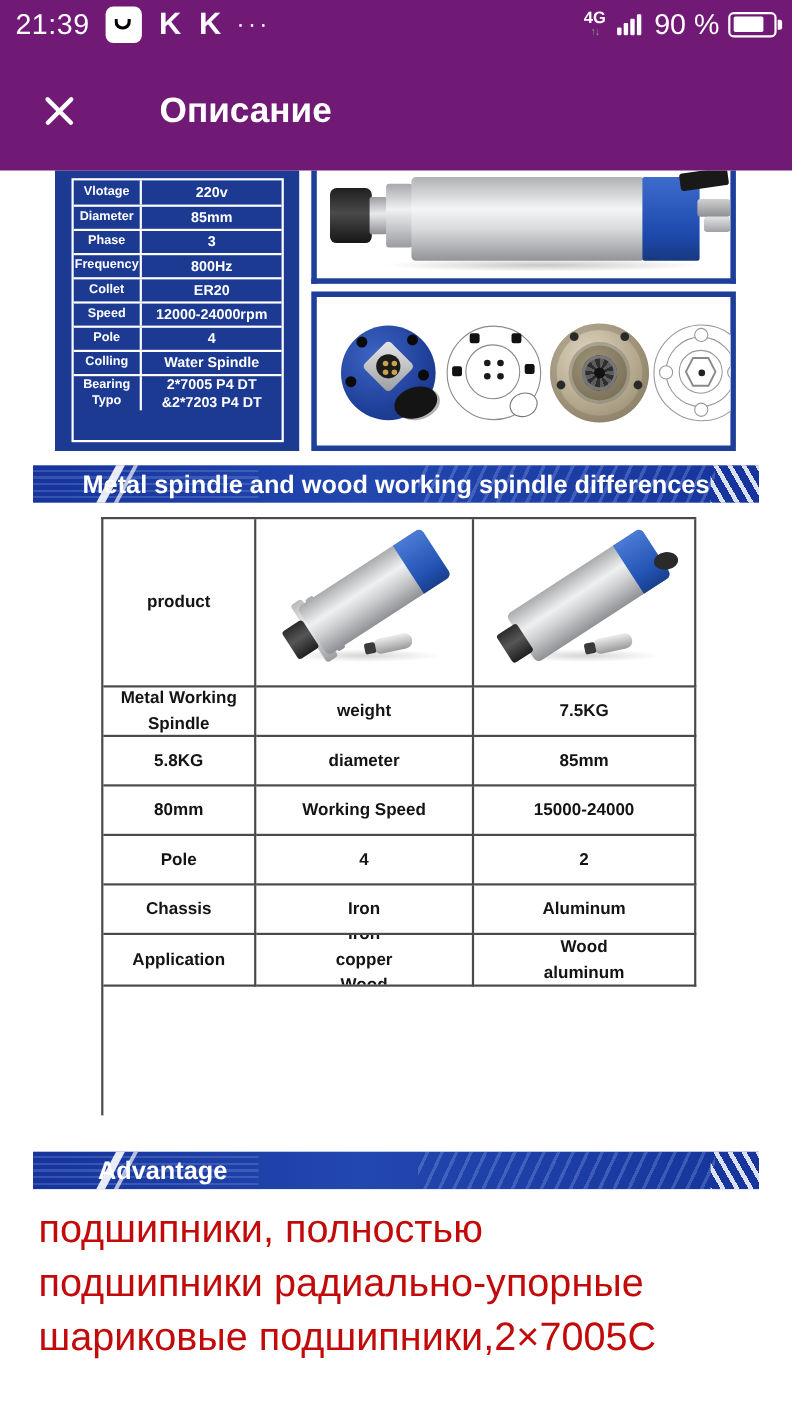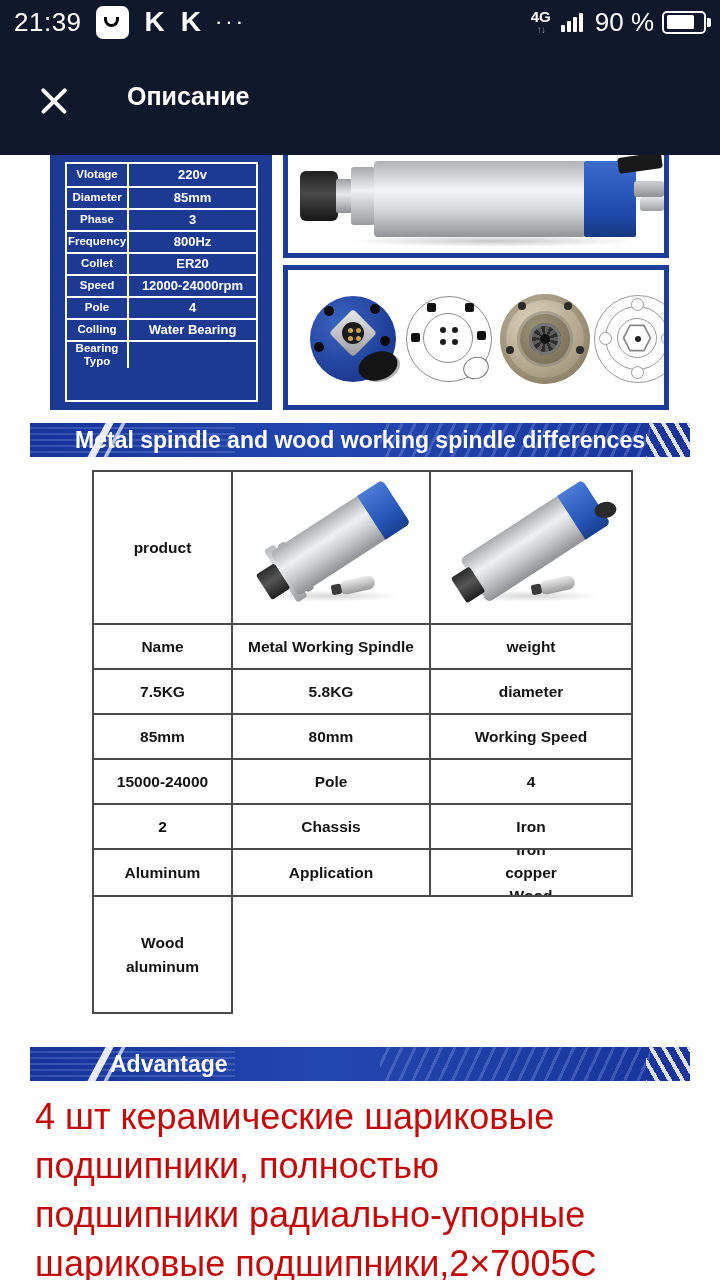--- a/index.html
+++ b/index.html
@@ -1,21 +1,21 @@
 <!DOCTYPE html>
 <html><head>
 <meta charset="utf-8">
 <style>
   * { margin:0; padding:0; box-sizing:border-box; }
   html,body { background:#888; }
   body { font-family:"Liberation Sans", sans-serif; }
   .screen { position:relative; width:720px; height:1280px; background:#ffffff; overflow:hidden; margin:0 auto; }
 
   
-  .top-black { position:absolute; left:0; top:0; width:720px; height:155px; background:#0f172a; z-index:50; }
+  .top-black { position:absolute; left:0; top:0; width:720px; height:155px; background:#701a75; z-index:50; }
   .status-bar { position:absolute; left:0; top:0; width:720px; height:44px; display:flex; align-items:center; padding:0 14px; color:#fff; }
   .sb-time { font-size:26px; letter-spacing:0.5px; }
   .sb-bag { position:relative; width:33px; height:33px; background:#fff; border-radius:7px; margin-left:14px; }
   .sb-bag .handle { position:absolute; left:8px; top:11px; width:15px; height:10px; border:3px solid #000; border-top:none; border-radius:0 0 9px 9px; }
   .sb-k { font-size:28px; font-weight:bold; margin-left:16px; }
   .sb-dots { font-size:22px; letter-spacing:3px; margin-left:14px; color:#fff; }
   .sb-spacer { flex:1; }
   .sb-net { display:flex; flex-direction:column; align-items:center; margin-right:10px; line-height:1; }
   .sb-net .g4 { font-size:15px; font-weight:bold; }
   .sb-net .arrows { font-size:10px; color:#8f8f8f; letter-spacing:-1px; margin-top:1px; }
@@ -25,21 +25,21 @@
   .sb-signal i:nth-child(3){height:15px;} .sb-signal i:nth-child(4){height:19px;}
   .sb-batt-pct { font-size:26px; margin-right:8px; }
   .sb-batt { position:relative; width:44px; height:23px; border:2.5px solid #fff; border-radius:5px; }
   .sb-batt .fill { position:absolute; left:2.5px; top:2.5px; bottom:2.5px; width:27px; background:#fff; border-radius:1.5px; }
   .sb-batt .nub { position:absolute; right:-6.5px; top:5px; width:4px; height:9px; background:#fff; border-radius:0 2px 2px 0; }
 
   .nav-header { position:absolute; left:0; top:44px; width:720px; height:111px; }
   .close-btn { position:absolute; left:37px; top:40px; width:34px; height:34px; cursor:pointer; }
   .close-btn .b1,.close-btn .b2 { position:absolute; left:0; top:15px; width:34px; height:3.6px; background:#fff; border-radius:2px; }
   .close-btn .b1 { transform:rotate(45deg); } .close-btn .b2 { transform:rotate(-45deg); }
-  .nav-title { position:absolute; left:127px; top:38px; color:#fff; font-size:25px; font-weight:bold; }
+  .nav-title { position:absolute; left:145px; top:38px; color:#fff; font-size:32px; font-weight:bold; }
 
   
   .spec-panel { position:absolute; left:50px; top:155px; width:222px; height:255px; background:#1c3a92; }
   .spec-table { position:absolute; left:15px; top:7px; width:193px; height:240px; display:grid; grid-template-rows:repeat(9,1fr) 38px; border:2px solid #fff; }
   .spec-row { display:grid; grid-template-columns:62px 1fr; border-top:2px solid #fff; min-height:0; }
   .spec-row:first-child { border-top:none; }
   .spec-label { border-right:2px solid #fff; display:flex; align-items:center; justify-content:center; color:#fff; font-weight:bold; font-size:11.5px; text-align:center; white-space:pre-line; line-height:1.15; }
   .spec-value { display:flex; align-items:center; justify-content:center; color:#fff; font-weight:bold; font-size:13px; white-space:pre-line; text-align:center; line-height:1.2; }
 
   
@@ -85,21 +85,21 @@
 
   
   .banner { position:absolute; left:30px; width:660px; height:34px; background:linear-gradient(90deg,#16349b,#2247af 45%,#16349b); overflow:hidden; color:#fff; }
   .banner .pat-left { position:absolute; left:0; top:0; bottom:0; width:205px; background:repeating-linear-gradient(0deg, transparent 0 4px, rgba(175,195,255,.38) 4px 6px); opacity:.55; }
   .banner .pat-right { position:absolute; right:40px; top:-6px; bottom:-6px; width:270px; background:repeating-linear-gradient(115deg, transparent 0 9px, rgba(165,185,250,.26) 9px 12px); }
   .banner .edge-right { position:absolute; right:0; top:-6px; bottom:-6px; width:44px; background:repeating-linear-gradient(60deg, rgba(255,255,255,.85) 0 4px, transparent 4px 11px); }
   .banner .slash { position:absolute; left:66px; top:-5px; width:8px; height:46px; background:rgba(255,255,255,.9); transform:skewX(-28deg); }
   .banner .slash.s2 { left:82px; width:4px; opacity:.75; }
   .banner-text { position:relative; z-index:2; font-size:23px; font-weight:bold; line-height:34px; }
   .banner1 { top:423px; } .banner1 .banner-text { text-align:center; }
-  .banner2 { top:1047px; } .banner2 .banner-text { padding-left:80px; }
+  .banner2 { top:1047px; } .banner2 .banner-text { padding-left:59px; }
 
   
   .cmp-table { position:absolute; left:92px; top:470px; display:grid; grid-template-columns:139px 198px 202px; grid-template-rows:153px 45px 45px 45px 45px 45px 47px 117px; border-top:2px solid #4a4a4a; border-left:2px solid #4a4a4a; background:#fff; }
   .cmp-cell { border-right:2px solid #4a4a4a; border-bottom:2px solid #4a4a4a; display:flex; align-items:center; justify-content:center; font-weight:bold; font-size:15.5px; color:#141414; text-align:center; white-space:pre-line; line-height:1.5; padding:1px 2px; overflow:hidden; position:relative; }
 
   
   .msp { position:relative; width:176px; height:140px; }
   .msp .shadow { position:absolute; left:18px; top:112px; width:140px; height:12px; background:radial-gradient(ellipse at center, rgba(0,0,0,.16), rgba(0,0,0,0) 70%); }
   .msp .bodywrap { position:absolute; left:10px; top:40px; width:156px; height:52px; transform:rotate(-33deg); }
   .msp .body { position:absolute; left:22px; top:0; width:134px; height:52px; background:linear-gradient(180deg,#a9abad,#eef0f1 38%,#cdcfd1 62%,#8f9194); border-radius:5px; }
@@ -180,25 +180,27 @@
       <div class="spec-row">
           <div class="spec-label">Speed</div>
           <div class="spec-value">12000-24000rpm</div>
         </div>
       <div class="spec-row">
           <div class="spec-label">Pole</div>
           <div class="spec-value">4</div>
         </div>
       <div class="spec-row">
           <div class="spec-label">Colling</div>
-          <div class="spec-value">Water Bearing</div>
+          <div class="spec-value">Water Spindle</div>
         </div>
       <div class="spec-row">
           <div class="spec-label">Bearing
 Typo</div>
+          <div class="spec-value">2*7005 P4 DT
+&amp;2*7203 P4 DT</div>
         </div>
     </div>
   </div>
 
   <div class="frame1">
     <div class="sp-shadow"></div>
     <div class="sp-nut"></div>
     <div class="sp-step1"></div>
     <div class="sp-step2"></div>
     <div class="sp-body"></div>
@@ -273,21 +275,20 @@
       </div>
     </div>
     <div class="cmp-cell">
       <div class="msp">
         <span class="shadow"></span>
         <span class="bodywrap"><span class="body" style="left:10px;width:146px;"><span class="blue"></span></span><span class="nut" style="left:-8px;"></span><span class="cap"></span></span>
         <span class="conn"></span>
       </div>
     </div>
 
-    <div class="cmp-cell">Name</div>
     <div class="cmp-cell">Metal Working Spindle</div>
 
     <div class="cmp-cell">weight</div>
     <div class="cmp-cell">7.5KG</div>
     <div class="cmp-cell">5.8KG</div>
 
     <div class="cmp-cell">diameter</div>
     <div class="cmp-cell">85mm</div>
     <div class="cmp-cell">80mm</div>
 
@@ -315,19 +316,18 @@
   <div class="banner banner2">
     <span class="pat-left"></span>
     <span class="pat-right"></span>
     <span class="edge-right"></span>
     <span class="slash"></span>
     <span class="slash s2"></span>
     <div class="banner-text">Advantage</div>
   </div>
 
   <div class="adv-text">
-    <div>4 шт керамические шариковые</div>
     <div>подшипники, полностью</div>
     <div>подшипники радиально-упорные</div>
     <div>шариковые подшипники,2×7005C</div>
   </div>
 
 </div>
 
 </body></html>

